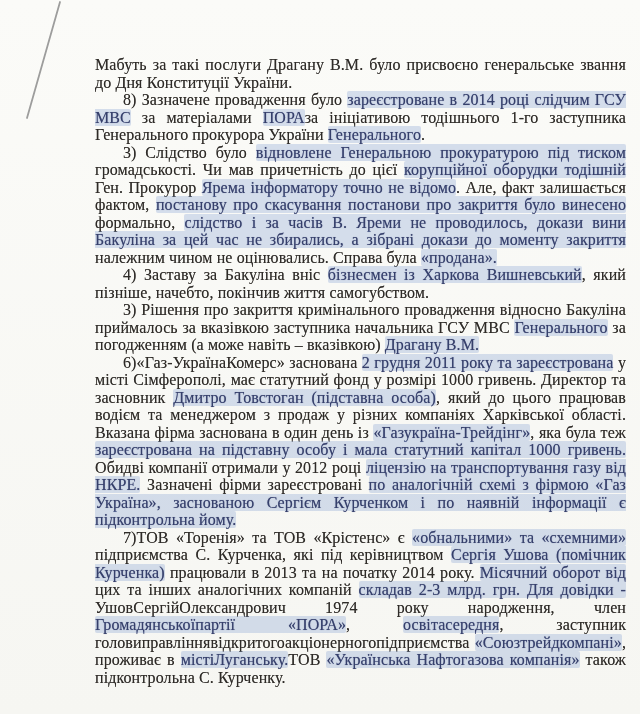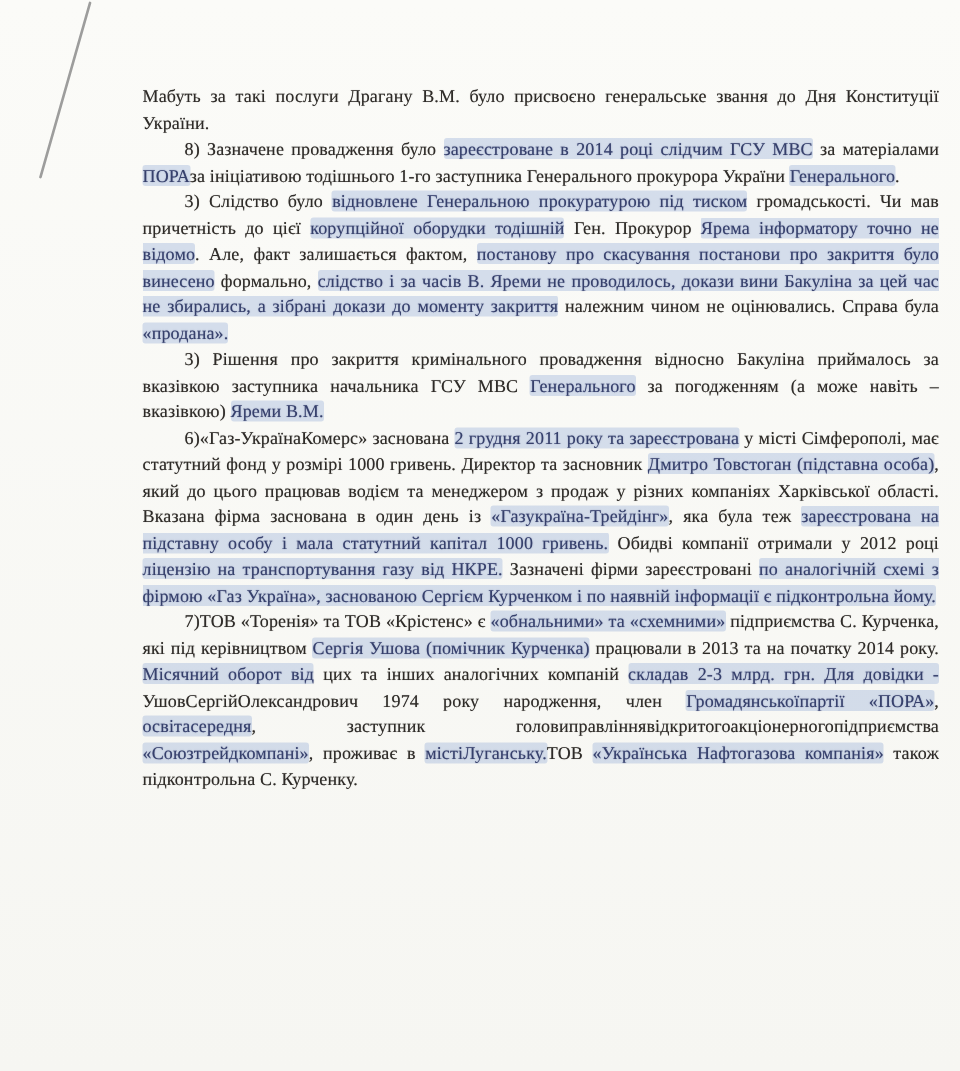--- a/index.html
+++ b/index.html
@@ -20,21 +20,21 @@
     position: absolute;
     left: 14px;
     top: 0;
   }
   .text-block {
     position: absolute;
     left: 95px;
     top: 56px;
     width: 531px;
     color: var(--ink, #2e2b28);
-    font-size: 12px;
+    font-size: 16px;
     line-height: 17.5px;
     letter-spacing: 0.1px;
     text-align: justify;
     text-shadow: 0 0 0.5px rgba(50, 45, 40, 0.55);
     overflow-wrap: break-word;
   }
   p.para { margin: 0; text-align: justify; }
   p.para.indent { text-indent: 28px; }
   .run { }
   .hl {
@@ -48,17 +48,18 @@
 <body>
 
 <div class="page">
   <svg class="pen-mark" width="60" height="126" viewBox="0 0 60 126">
     <line x1="46" y1="2" x2="13" y2="118" stroke="var(--pen-mark, #8d8d8d)" stroke-width="1.8" stroke-linecap="round" opacity="0.85"></line>
   </svg>
   <div class="text-block" id="text-block">
       <p class="para"><span class="run">Мабуть за такі послуги Драгану В.М. було присвоєно генеральське звання до Дня Конституції України.</span></p>
       <p class="para indent"><span class="run">8) Зазначене провадження було </span><span class="run hl">зареєстроване в 2014 році слідчим ГСУ МВС</span><span class="run"> за матеріалами </span><span class="run hl">ПОРА</span><span class="run">за ініціативою тодішнього 1-го заступника Генерального прокурора України </span><span class="run hl">Генерального</span><span class="run">.</span></p>
       <p class="para indent"><span class="run">3) Слідство було </span><span class="run hl">відновлене Генеральною прокуратурою під тиском</span><span class="run"> громадськості. Чи мав причетність до цієї </span><span class="run hl">корупційної оборудки тодішній</span><span class="run"> Ген. Прокурор </span><span class="run hl">Ярема інформатору точно не відомо</span><span class="run">. Але, факт залишається фактом, </span><span class="run hl">постанову про скасування постанови про закриття було винесено</span><span class="run"> формально, </span><span class="run hl">слідство і за часів В. Яреми не проводилось, докази вини Бакуліна за цей час не збирались, а зібрані докази до моменту закриття</span><span class="run"> належним чином не оцінювались. Справа була </span><span class="run hl">«продана».</span></p>
-      <p class="para indent"><span class="run">3) Рішення про закриття кримінального провадження відносно Бакуліна приймалось за вказівкою заступника начальника ГСУ МВС </span><span class="run hl">Генерального</span><span class="run"> за погодженням (а може навіть – вказівкою) </span><span class="run hl">Яреми В.М.</span></p>
+      <p class="para indent"><span class="run">4) Заставу за Бакуліна вніс </span><span class="run hl">бізнесмен із Харкова Вишневський</span><span class="run">, який пізніше, начебто, покінчив життя самогубством.</span></p>
+      <p class="para indent"><span class="run">3) Рішення про закриття кримінального провадження відносно Бакуліна приймалось за вказівкою заступника начальника ГСУ МВС </span><span class="run hl">Генерального</span><span class="run"> за погодженням (а може навіть – вказівкою) </span><span class="run hl">Драгану В.М.</span></p>
       <p class="para indent"><span class="run">6)«Газ-УкраїнаКомерс» заснована </span><span class="run hl">2 грудня 2011 року та зареєстрована</span><span class="run"> у місті Сімферополі, має статутний фонд у розмірі 1000 гривень. Директор та засновник </span><span class="run hl">Дмитро Товстоган (підставна особа)</span><span class="run">, який до цього працював водієм та менеджером з продаж у різних компаніях Харківської області. Вказана фірма заснована в один день із </span><span class="run hl">«Газукраїна-Трейдінг»</span><span class="run">, яка була теж </span><span class="run hl">зареєстрована на підставну особу і мала статутний капітал 1000 гривень.</span><span class="run"> Обидві компанії отримали у 2012 році </span><span class="run hl">ліцензію на транспортування газу від НКРЕ.</span><span class="run"> Зазначені фірми зареєстровані </span><span class="run hl">по аналогічній схемі з фірмою «Газ Україна», заснованою Сергієм Курченком і по наявній інформації є підконтрольна йому.</span></p>
       <p class="para indent"><span class="run">7)ТОВ «Торенія» та ТОВ «Крістенс» є </span><span class="run hl">«обнальними» та «схемними»</span><span class="run"> підприємства С. Курченка, які під керівництвом </span><span class="run hl">Сергія Ушова (помічник Курченка)</span><span class="run"> працювали в 2013 та на початку 2014 року. </span><span class="run hl">Місячний оборот від</span><span class="run"> цих та інших аналогічних компаній </span><span class="run hl">складав 2-3 млрд. грн. Для довідки -</span><span class="run"> УшовСергійОлександрович 1974 року народження, член </span><span class="run hl">Громадянськоїпартії «ПОРА»</span><span class="run">, </span><span class="run hl">освітасередня</span><span class="run">, заступник головиправліннявідкритогоакціонерногопідприємства </span><span class="run hl">«Союзтрейдкомпані»</span><span class="run">, проживає в </span><span class="run hl">містіЛуганську.</span><span class="run">ТОВ </span><span class="run hl">«Українська Нафтогазова компанія»</span><span class="run"> також підконтрольна С. Курченку.</span></p>
     </div>
 </div>
 
 </body></html>

